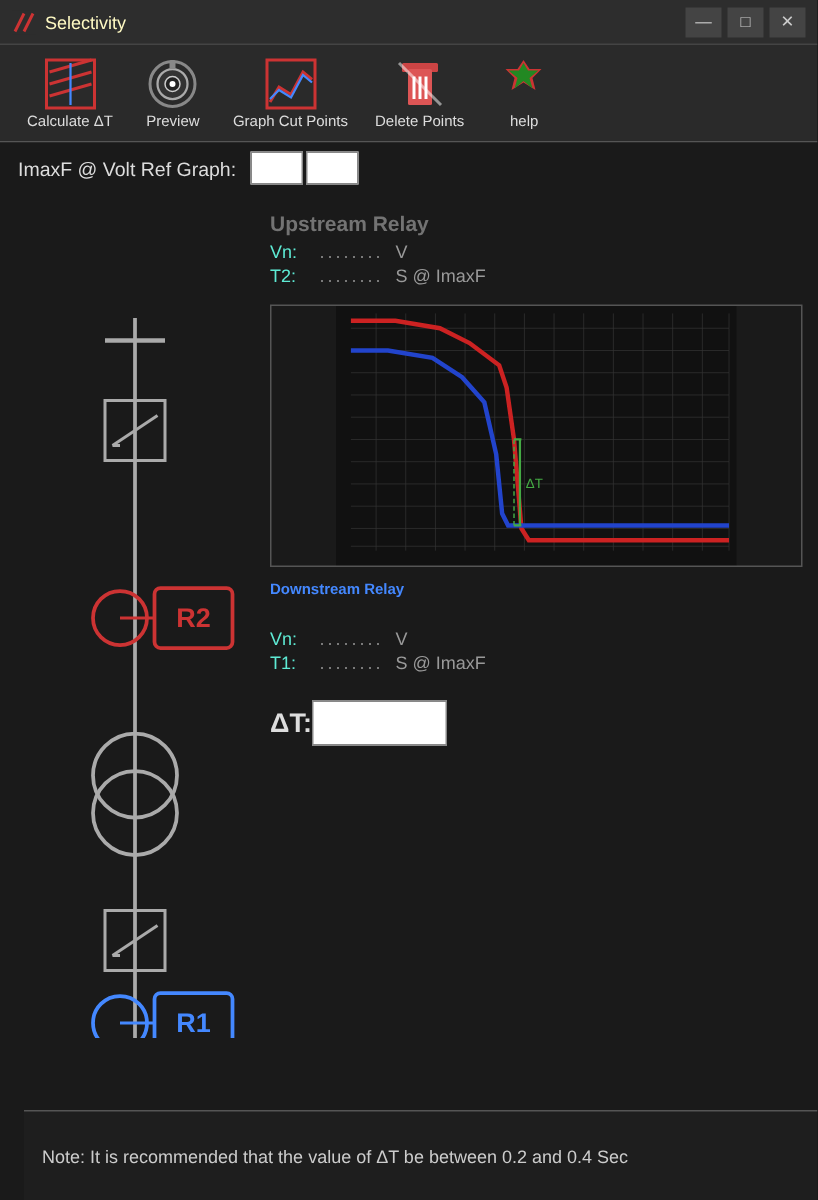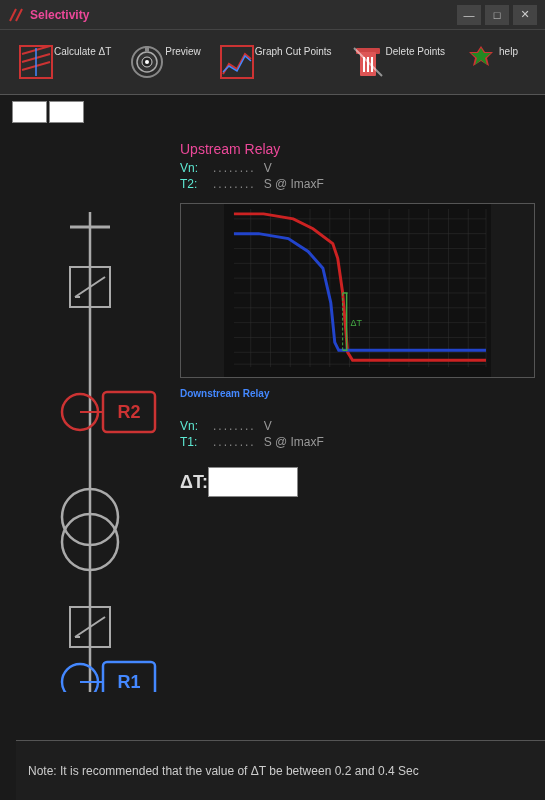--- a/index.html
+++ b/index.html
@@ -22,23 +22,22 @@
       justify-content: space-between;
       padding: 0 8px;
       border-bottom: 1px solid #444;
     }
     #title-bar-left {
       display: flex;
       align-items: center;
       gap: 6px;
     }
     #title-text {
-      color: #ec4899;
+      color: #fef9c3;
       font-size: 12px;
-      font-weight: bold;
     }
     #title-controls {
       display: flex;
       gap: 4px;
     }
     .title-btn {
       width: 24px;
       height: 20px;
       background: #444;
       color: #ccc;
@@ -56,21 +55,22 @@
       height: 65px;
       background: #2a2a2a;
       display: flex;
       align-items: center;
       padding: 4px 10px;
       gap: 2px;
       border-bottom: 1px solid #555;
     }
     .toolbar-item {
       display: flex;
-      flex-direction: row;
+      flex-direction: column;
+      align-items: center;
       padding: 4px 8px;
       cursor: pointer;
       min-width: 60px;
     }
     .toolbar-icon {
       width: 36px;
       height: 36px;
       position: relative;
     }
     .toolbar-label {
@@ -129,23 +129,23 @@
       display: flex;
       flex-direction: column;
       gap: 8px;
     }
 
     
     .relay-section {
       padding: 2px 0;
     }
     .relay-title-upstream {
-      color: #ec4899;
+      color: #737373;
       font-size: 14px;
-      font-weight: normal;
+      font-weight: bold;
       margin-bottom: 4px;
     }
     .relay-title-downstream {
       color: #4488ff;
       font-size: 10px;
       font-weight: bold;
       margin-bottom: 20px;
     }
     .relay-row {
       display: flex;
@@ -295,20 +295,21 @@
     <svg class="toolbar-icon" viewBox="0 0 36 36">
       <polygon points="18,2 22,8 30,8 24,14 26,22 18,17 10,22 12,14 6,8 14,8" fill="#cc3333"></polygon>
       <polygon points="18,4 21,9 28,9 22,14 24,21 18,16 12,21 14,14 8,9 15,9" fill="#228822"></polygon>
     </svg>
     <span class="toolbar-label">help</span>
   </div>
 
 </div>
 
 <div id="top-label-row">
+  <span class="top-label-text">ImaxF @ Volt Ref Graph:</span>
   <div class="volt-ref-input">
     <div class="volt-input-box"></div>
     <div class="volt-input-box"></div>
   </div>
 </div>
 
 <div id="main">
 
   <div id="left-panel">
     <svg id="circuit-svg" viewBox="0 0 150 480">

